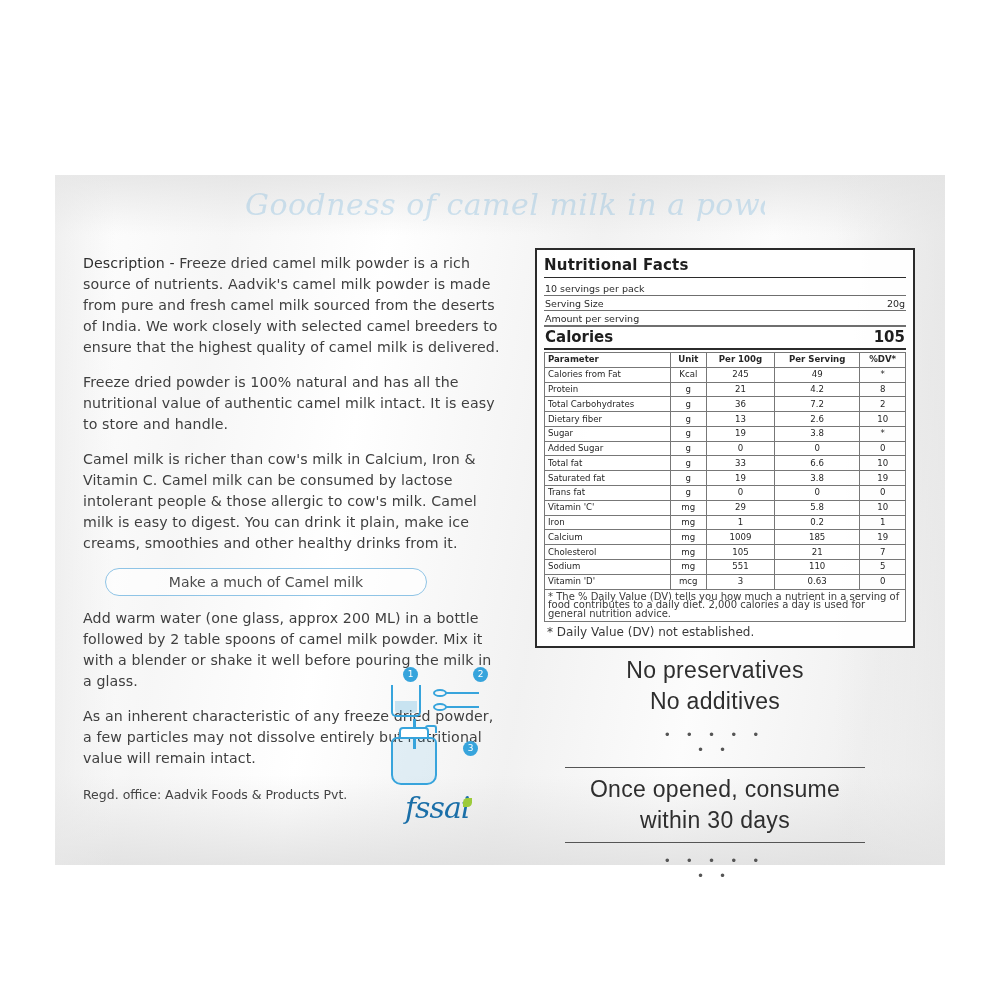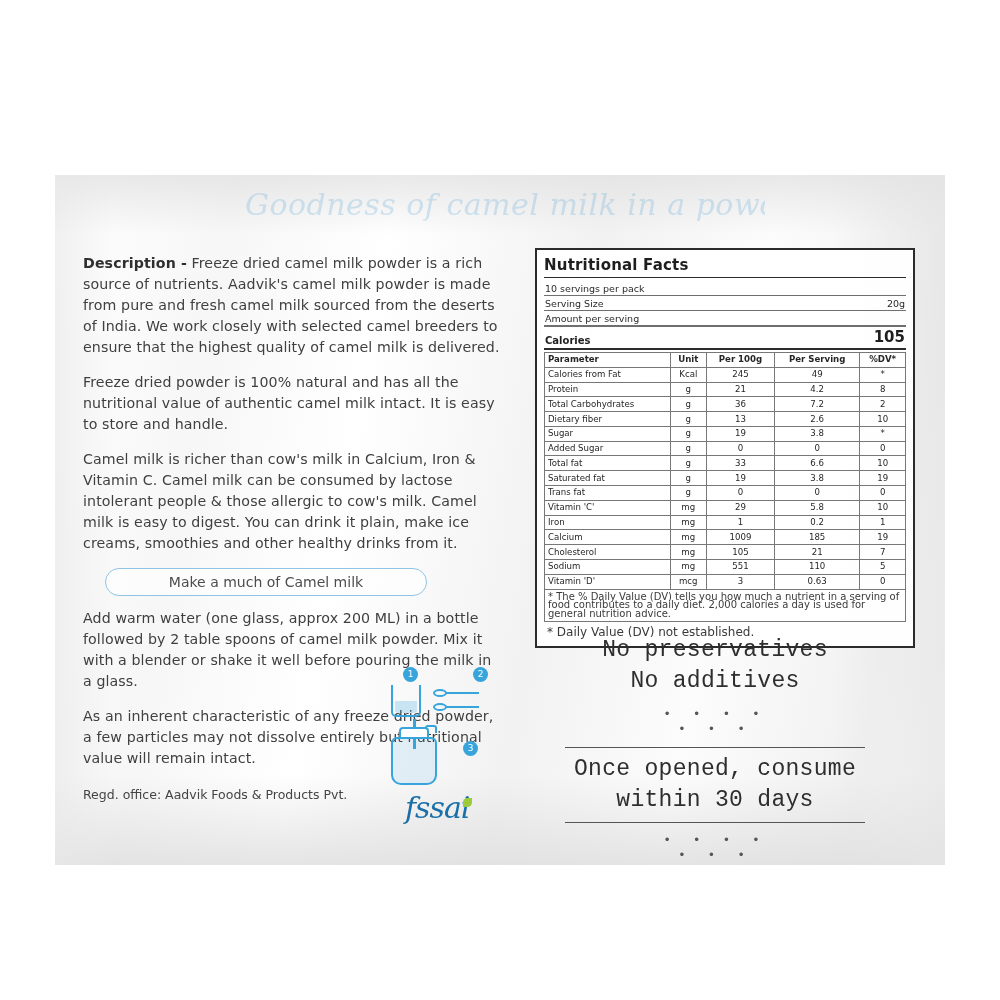--- a/index.html
+++ b/index.html
@@ -62,21 +62,21 @@
     color: #3a3a3a;
   }
   .para {
     font-family: "DejaVu Sans", sans-serif;
     font-size: 14.2px;
     line-height: 21px;
     margin: 0 0 14px 0;
     color: #3f3f3f;
     letter-spacing: 0.1px;
   }
-  .para b { font-weight: bold; color: #2f2f2f; text-align: center; }
+  .para b { font-weight: normal; color: #2f2f2f; text-align: center; }
 
   #glass-banner {
     margin: 6px 0 12px 22px;
     width: 300px;
     border: 1px solid #8fc4e6;
     border-radius: 14px;
     padding: 5px 10px;
     text-align: center;
     color: #4d4d4d;
     font-family: "DejaVu Sans", sans-serif;
@@ -202,21 +202,21 @@
     border-bottom: 1px solid #6f6f6f;
     padding: 1.5px 1px;
     color: #2a2a2a;
   }
   #calories-row {
     display:flex; justify-content: space-between; align-items:flex-end;
     border-bottom: 2px solid #2b2b2b;
     border-top: 1px solid #6f6f6f;
     padding: 1px 1px 2px 1px;
   }
-  #calories-row .cal-label { font-size: 10px; font-weight: bold; }
+  #calories-row .cal-label { font-size: 15px; font-weight: bold; }
   #calories-row .cal-val { font-size: 15px; font-weight: bold; }
 
   table.nt {
     width: 100%;
     border-collapse: collapse;
     margin-top: 2px;
     font-size: 8.6px;
   }
   table.nt th, table.nt td {
     border: 1px solid #777;
@@ -237,24 +237,24 @@
   .footnote2 {
     font-size: 12px;
     color: #3a3a3a;
     padding: 3px 3px 0 3px;
   }
 
   
   #claims {
     position: absolute;
     left: 495px;
-    top: 460px;
+    top: 480px;
     width: 330px;
     text-align: center;
-    font-family: Liberation Mono, monospace;
+    font-family: Liberation Sans, sans-serif;
     color: #2e2e2e;
   }
   .claim-line {
     font-size: 23px;
     line-height: 31px;
     letter-spacing: 0.3px;
   }
   .dots {
     margin: 10px auto;
     width: 110px;

